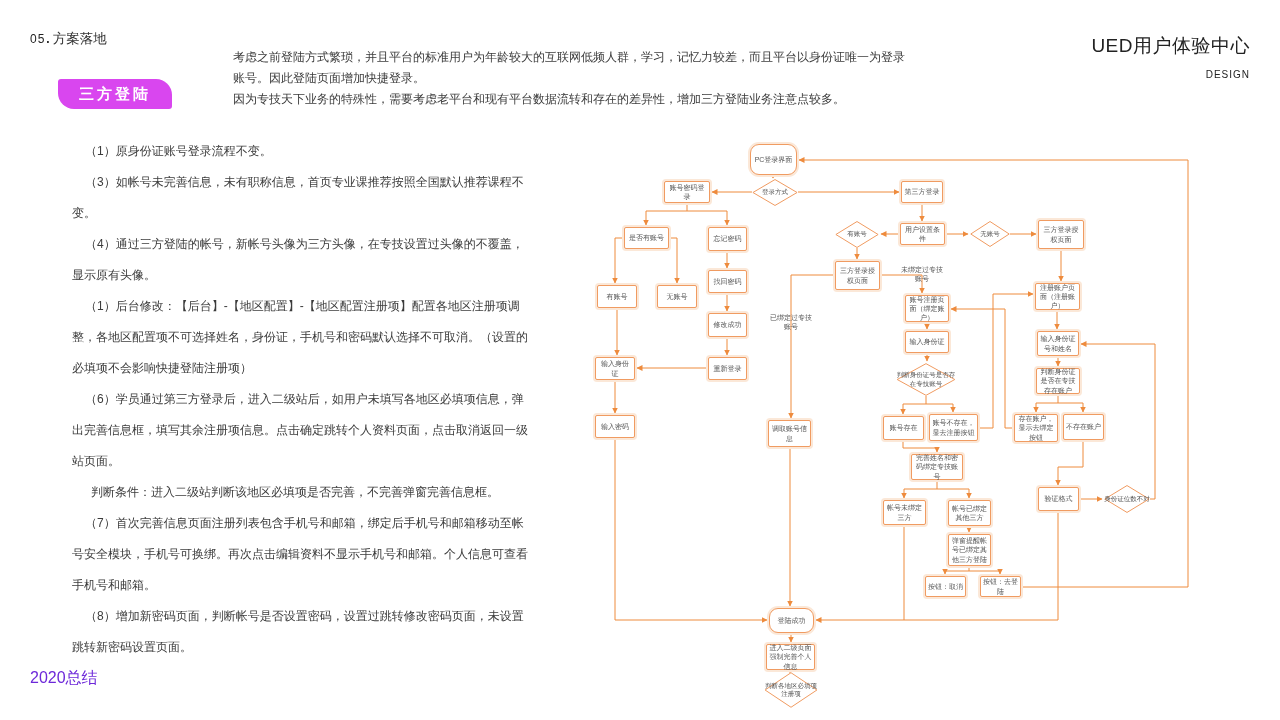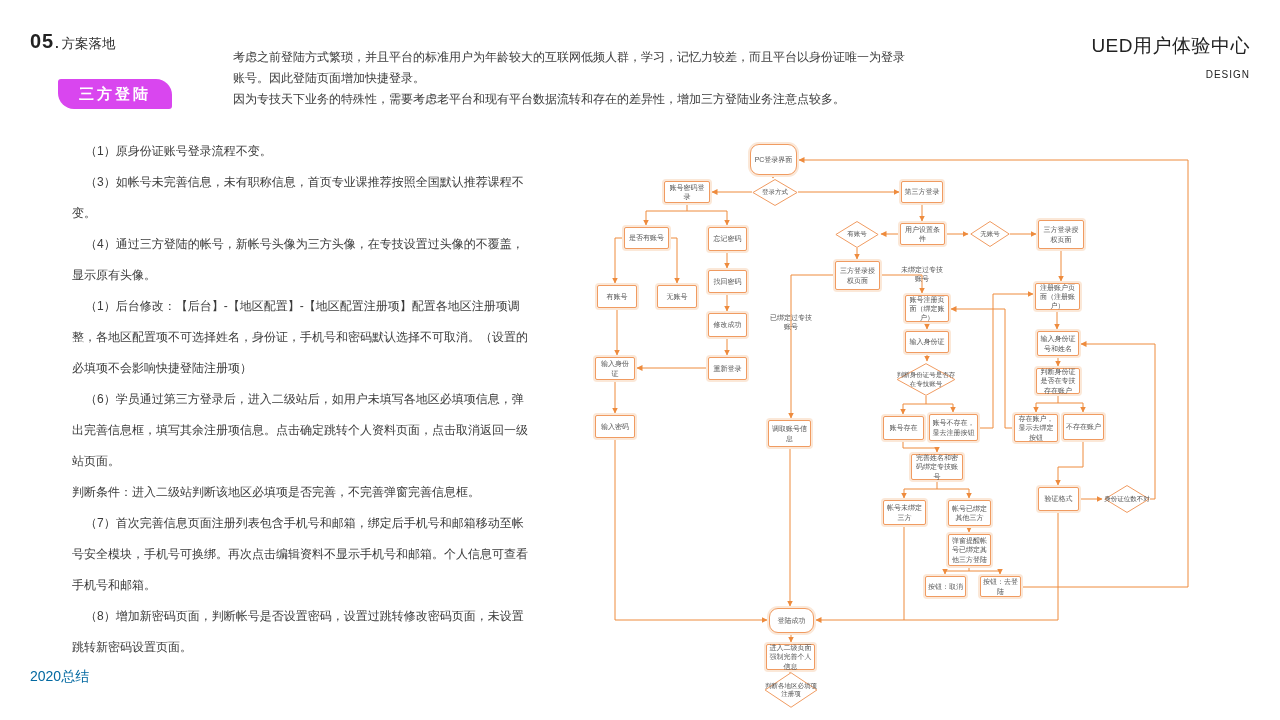--- a/index.html
+++ b/index.html
@@ -3,38 +3,38 @@
 <meta charset="utf-8">
 <style>
   html,body{margin:0;padding:0;}
   body{
     width:1280px;height:720px;position:relative;background:#ffffff;
     font-family:"Liberation Sans","DejaVu Sans",sans-serif;
     overflow:hidden;color:#3b3b3b;
   }
   
   .section-title{position:absolute;left:30px;top:30px;display:flex;align-items:baseline;color:#222;}
-  .section-title .num{font-size:20px;font-weight:bold;letter-spacing:1px;}
+  .section-title .num{font-size:12px;font-weight:normal;letter-spacing:1px;}
   .section-title .dot{font-size:12px;font-weight:bold;margin:0 3px 0 1px;}
   .section-title .txt{font-size:13.5px;color:#333;}
   .org-block{position:absolute;right:30px;top:33px;text-align:right;color:#222;}
   .org-block .org{font-size:19px;letter-spacing:0.5px;}
   .org-block .org-sub{font-size:10px;margin-top:10px;letter-spacing:1px;}
   .badge{
     position:absolute;left:58px;top:79px;width:114px;height:30px;
     display:flex;align-items:center;justify-content:center;
     color:#fff;font-size:15px;font-weight:bold;letter-spacing:3px;
     border-radius:3px 16px 3px 16px;
   }
   .intro{position:absolute;left:233px;top:47px;width:682px;font-size:12px;line-height:21px;}
   .intro p{margin:0;}
   .notes{position:absolute;left:72px;top:136px;width:462px;font-size:12px;line-height:31px;}
   .notes p{margin:0;text-indent:13px;}
-  .notes p.no-indent{text-indent:0;}
-  .footer-label{position:absolute;left:30px;top:668px;font-size:14px;color:#0369a1;}
+  .notes p.no-indent{text-indent:0;margin-left:19px;}
+  .footer-label{position:absolute;left:30px;top:668px;font-size:16px;color:#6d28d9;}
   
   #flow-edges{position:absolute;left:0;top:0;pointer-events:none;}
   .fnode{
     position:absolute;display:flex;align-items:center;justify-content:center;
     text-align:center;font-size:7px;line-height:1.3;color:#555;
     box-sizing:border-box;
   }
   .fnode.box,.fnode.rounded{
     background:#fff;border:1px solid #F09B61;border-radius:2px;
     box-shadow:0 0 0 2px #FBE8D8;padding:1px 2px;

